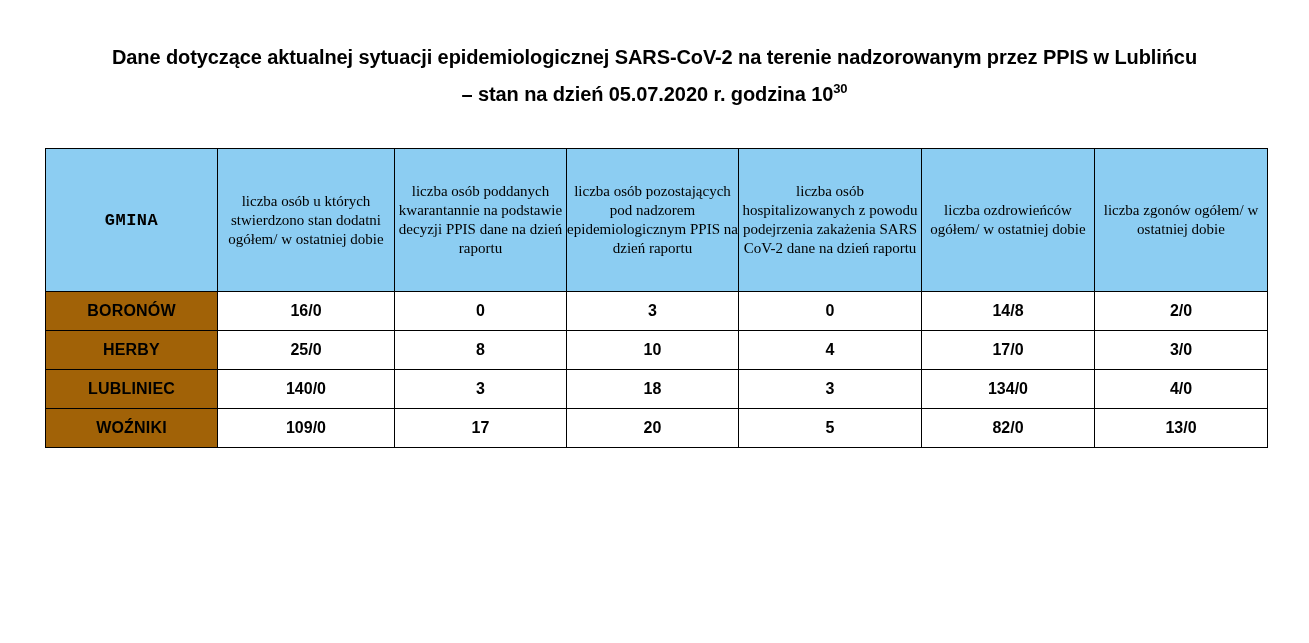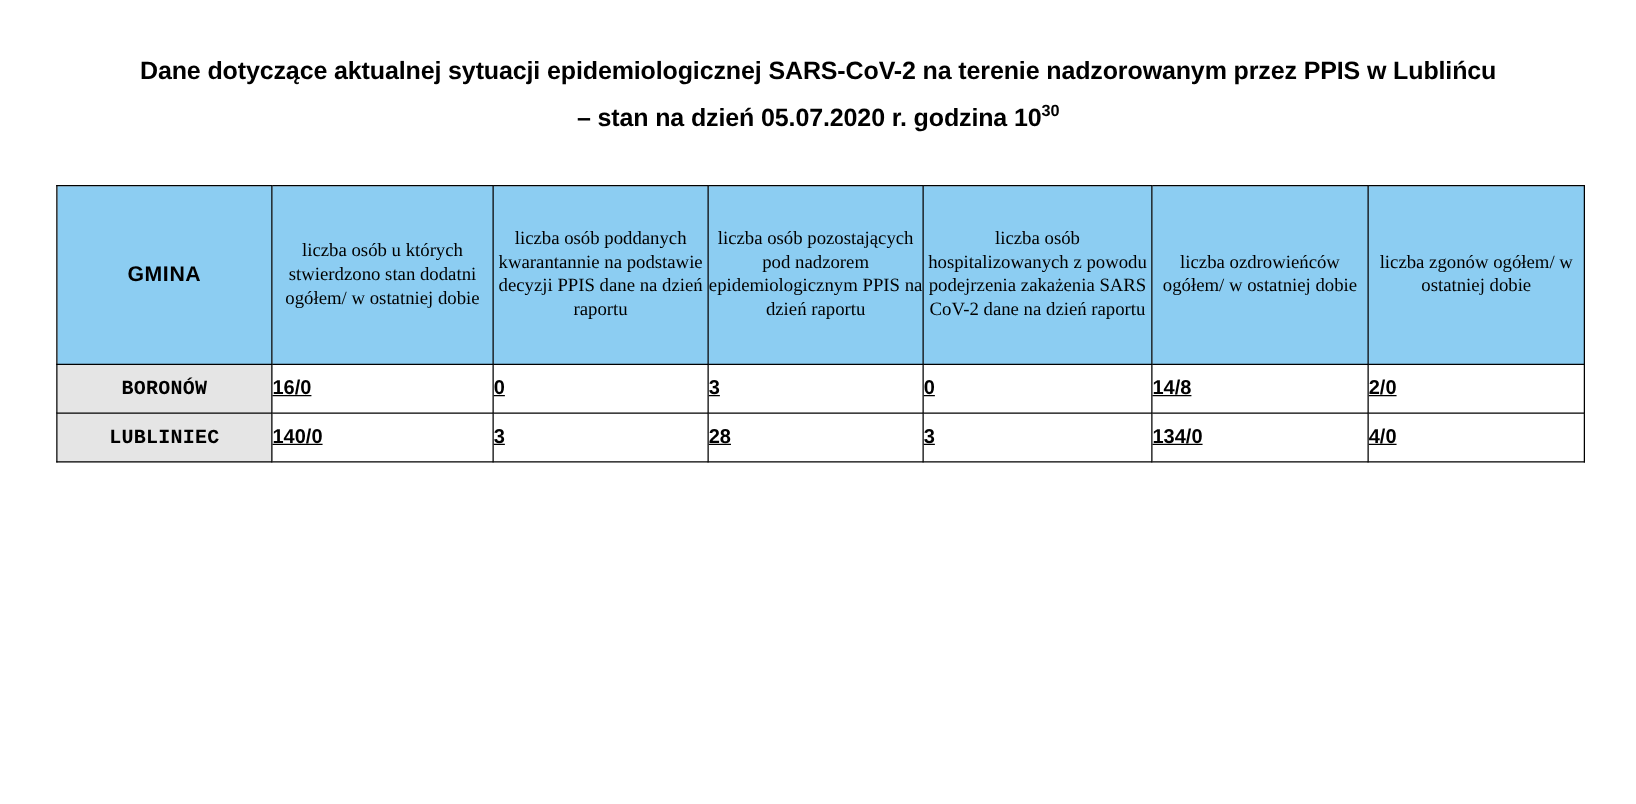--- a/index.html
+++ b/index.html
@@ -57,49 +57,47 @@
   table.data th, table.data td {
     border: 1px solid #000000;
     padding: 0;
   }
   thead th {
     background: #8ccdf2;
     vertical-align: middle;
     text-align: center;
   }
   th.gmina-head {
-    font-family: Liberation Sans, sans-serif;
+    font-family: Liberation Mono, monospace;
     font-size: 17px;
     font-weight: bold;
     letter-spacing: 0.5px;
     height: 142px;
   }
   th.col-head {
     font-family: "Liberation Serif", serif;
     font-size: 15px;
     font-weight: normal;
     line-height: 19px;
     padding: 4px 6px;
   }
   tbody td.gmina-cell {
-    background: #e5e5e5;
+    background: #a16207;
     font-size: 16px;
     font-weight: bold;
     text-align: center;
     height: 38px;
     letter-spacing: 0.2px;
-    font-family: Liberation Mono, monospace;
   }
   tbody td.val {
     background: #ffffff;
     font-size: 16px;
     font-weight: bold;
-    text-align: left;
+    text-align: center;
     height: 38px;
-    text-decoration: underline;
   }
   
   col.c0 { width: 172px; }
   col.c1 { width: 177px; }
   col.c2 { width: 172px; }
   col.c3 { width: 172px; }
   col.c4 { width: 183px; }
   col.c5 { width: 173px; }
   col.c6 { width: 173px; }
 </style>
@@ -139,25 +137,43 @@
         <tr>
           <td class="gmina-cell">BORONÓW</td>
           <td class="val">16/0</td>
           <td class="val">0</td>
           <td class="val">3</td>
           <td class="val">0</td>
           <td class="val">14/8</td>
           <td class="val">2/0</td>
         </tr>
         <tr>
+          <td class="gmina-cell">HERBY</td>
+          <td class="val">25/0</td>
+          <td class="val">8</td>
+          <td class="val">10</td>
+          <td class="val">4</td>
+          <td class="val">17/0</td>
+          <td class="val">3/0</td>
+        </tr>
+        <tr>
           <td class="gmina-cell">LUBLINIEC</td>
           <td class="val">140/0</td>
           <td class="val">3</td>
-          <td class="val">28</td>
+          <td class="val">18</td>
           <td class="val">3</td>
           <td class="val">134/0</td>
           <td class="val">4/0</td>
+        </tr>
+        <tr>
+          <td class="gmina-cell">WOŹNIKI</td>
+          <td class="val">109/0</td>
+          <td class="val">17</td>
+          <td class="val">20</td>
+          <td class="val">5</td>
+          <td class="val">82/0</td>
+          <td class="val">13/0</td>
         </tr>
       </tbody>
     </table>
   </div>
 
 </div>
 
 </body></html>

